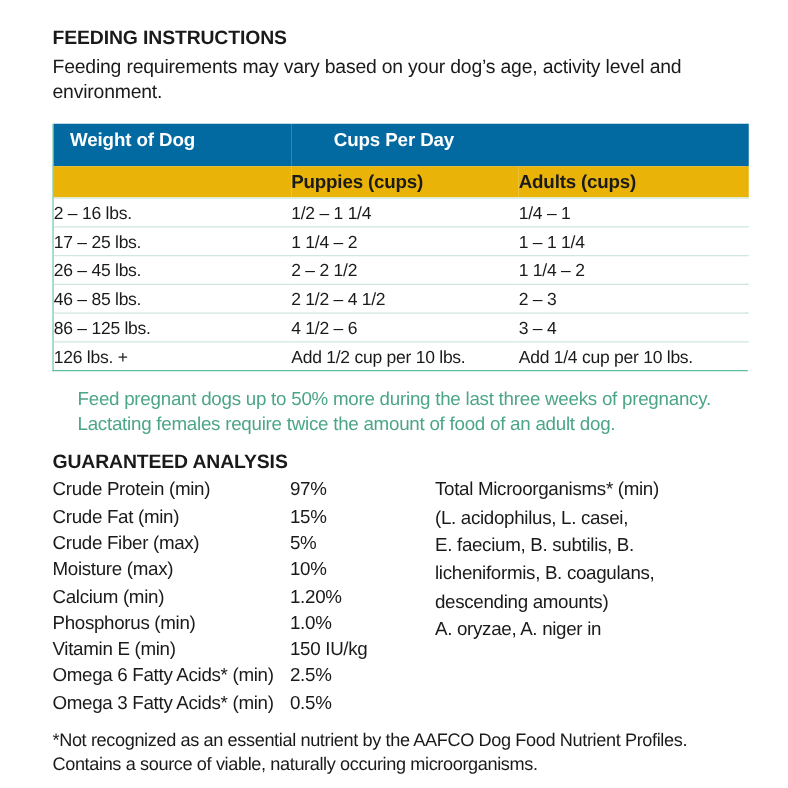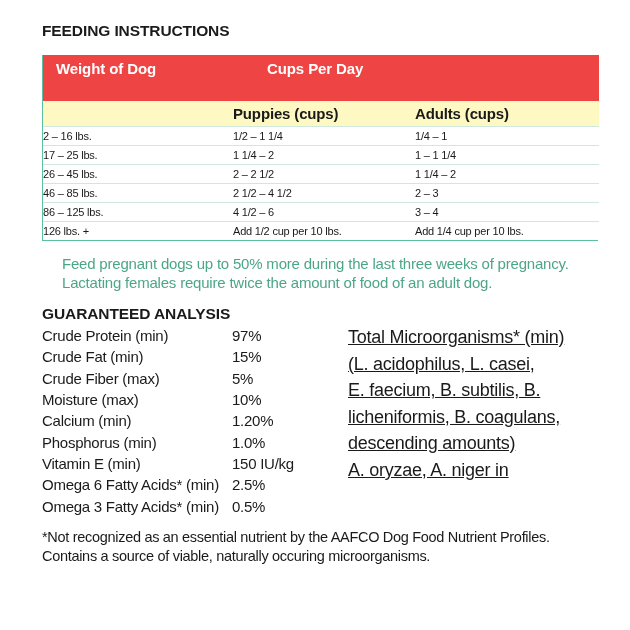--- a/index.html
+++ b/index.html
@@ -51,45 +51,45 @@
     border-collapse: collapse;
     width: 100%;
     table-layout: fixed;
     font-size: 14.5px;
   }
   table.feed-table col.c-weight  { width: 190px; }
   table.feed-table col.c-puppy   { width: 182px; }
   table.feed-table col.c-adult   { width: 184px; }
 
   tr.head-green td {
-    background: #ef4444;
+    background: #0369a1;
     color: #ffffff;
     font-weight: bold;
     font-size: 15px;
-    padding: 5px 0 24px 0;
+    padding: 5px 0 12px 0;
     letter-spacing: -0.1px;
     border: none;
   }
   tr.head-green td.weight-cell { padding-left: 13px; }
   tr.head-green td.cups-cell   { padding-left: 34px; }
 
   tr.sub-head td {
     font-weight: bold;
     font-size: 15px;
     padding: 4px 0 4px 0;
     border-bottom: 1px solid #cfe7de;
     letter-spacing: -0.15px;
-    background: #fef9c3;
+    background: #eab308;
   }
   tr.sub-head td.sub-blank { border-bottom: 1px solid #cfe7de; }
 
   tr.data-row td {
     padding: 3px 0 3px 0;
     border-bottom: 1px solid #cfe7de;
-    font-size: 11px;
+    font-size: 14px;
     letter-spacing: -0.2px;
     background: #fff;
     white-space: nowrap;
   }
   tr.data-row:last-child td { border-bottom: none; }
 
   td.col-weight { padding-left: 13px; }
   td.col-puppy  { padding-left: 4px; }
   td.col-adult  { padding-left: 4px; }
 
@@ -122,43 +122,46 @@
     display: flex;
     font-size: 15px;
     line-height: 1.42;
     letter-spacing: -0.25px;
     white-space: nowrap;
   }
   .ga-name { width: 190px; flex: none; }
   .ga-value { flex: 1; }
 
   .ga-right-line {
-    font-size: 18px;
+    font-size: 15px;
     line-height: 1.42;
     letter-spacing: -0.25px;
     white-space: nowrap;
-    text-decoration: underline;
   }
   .ga-right-line.spaced { margin-top: 1px; }
 
   
   .footnote {
     margin-top: 11px;
     font-size: 14.5px;
     line-height: 1.33;
     letter-spacing: -0.3px;
   }
   .footnote div { white-space: nowrap; }
 </style>
 </head>
 <body>
 
 <div class="label-root">
 
   <h1 class="section-title">FEEDING INSTRUCTIONS</h1>
+  <p class="intro-text">
+    <span>Feeding requirements may vary based on your dog’s age, activity level</span>
+    <span>and environment.</span>
+  </p>
 
   <div class="feed-table-wrap">
     <table class="feed-table">
       <colgroup>
         <col class="c-weight">
           <col class="c-puppy">
           <col class="c-adult">
       </colgroup>
       <tbody>
         <tr class="head-green">

